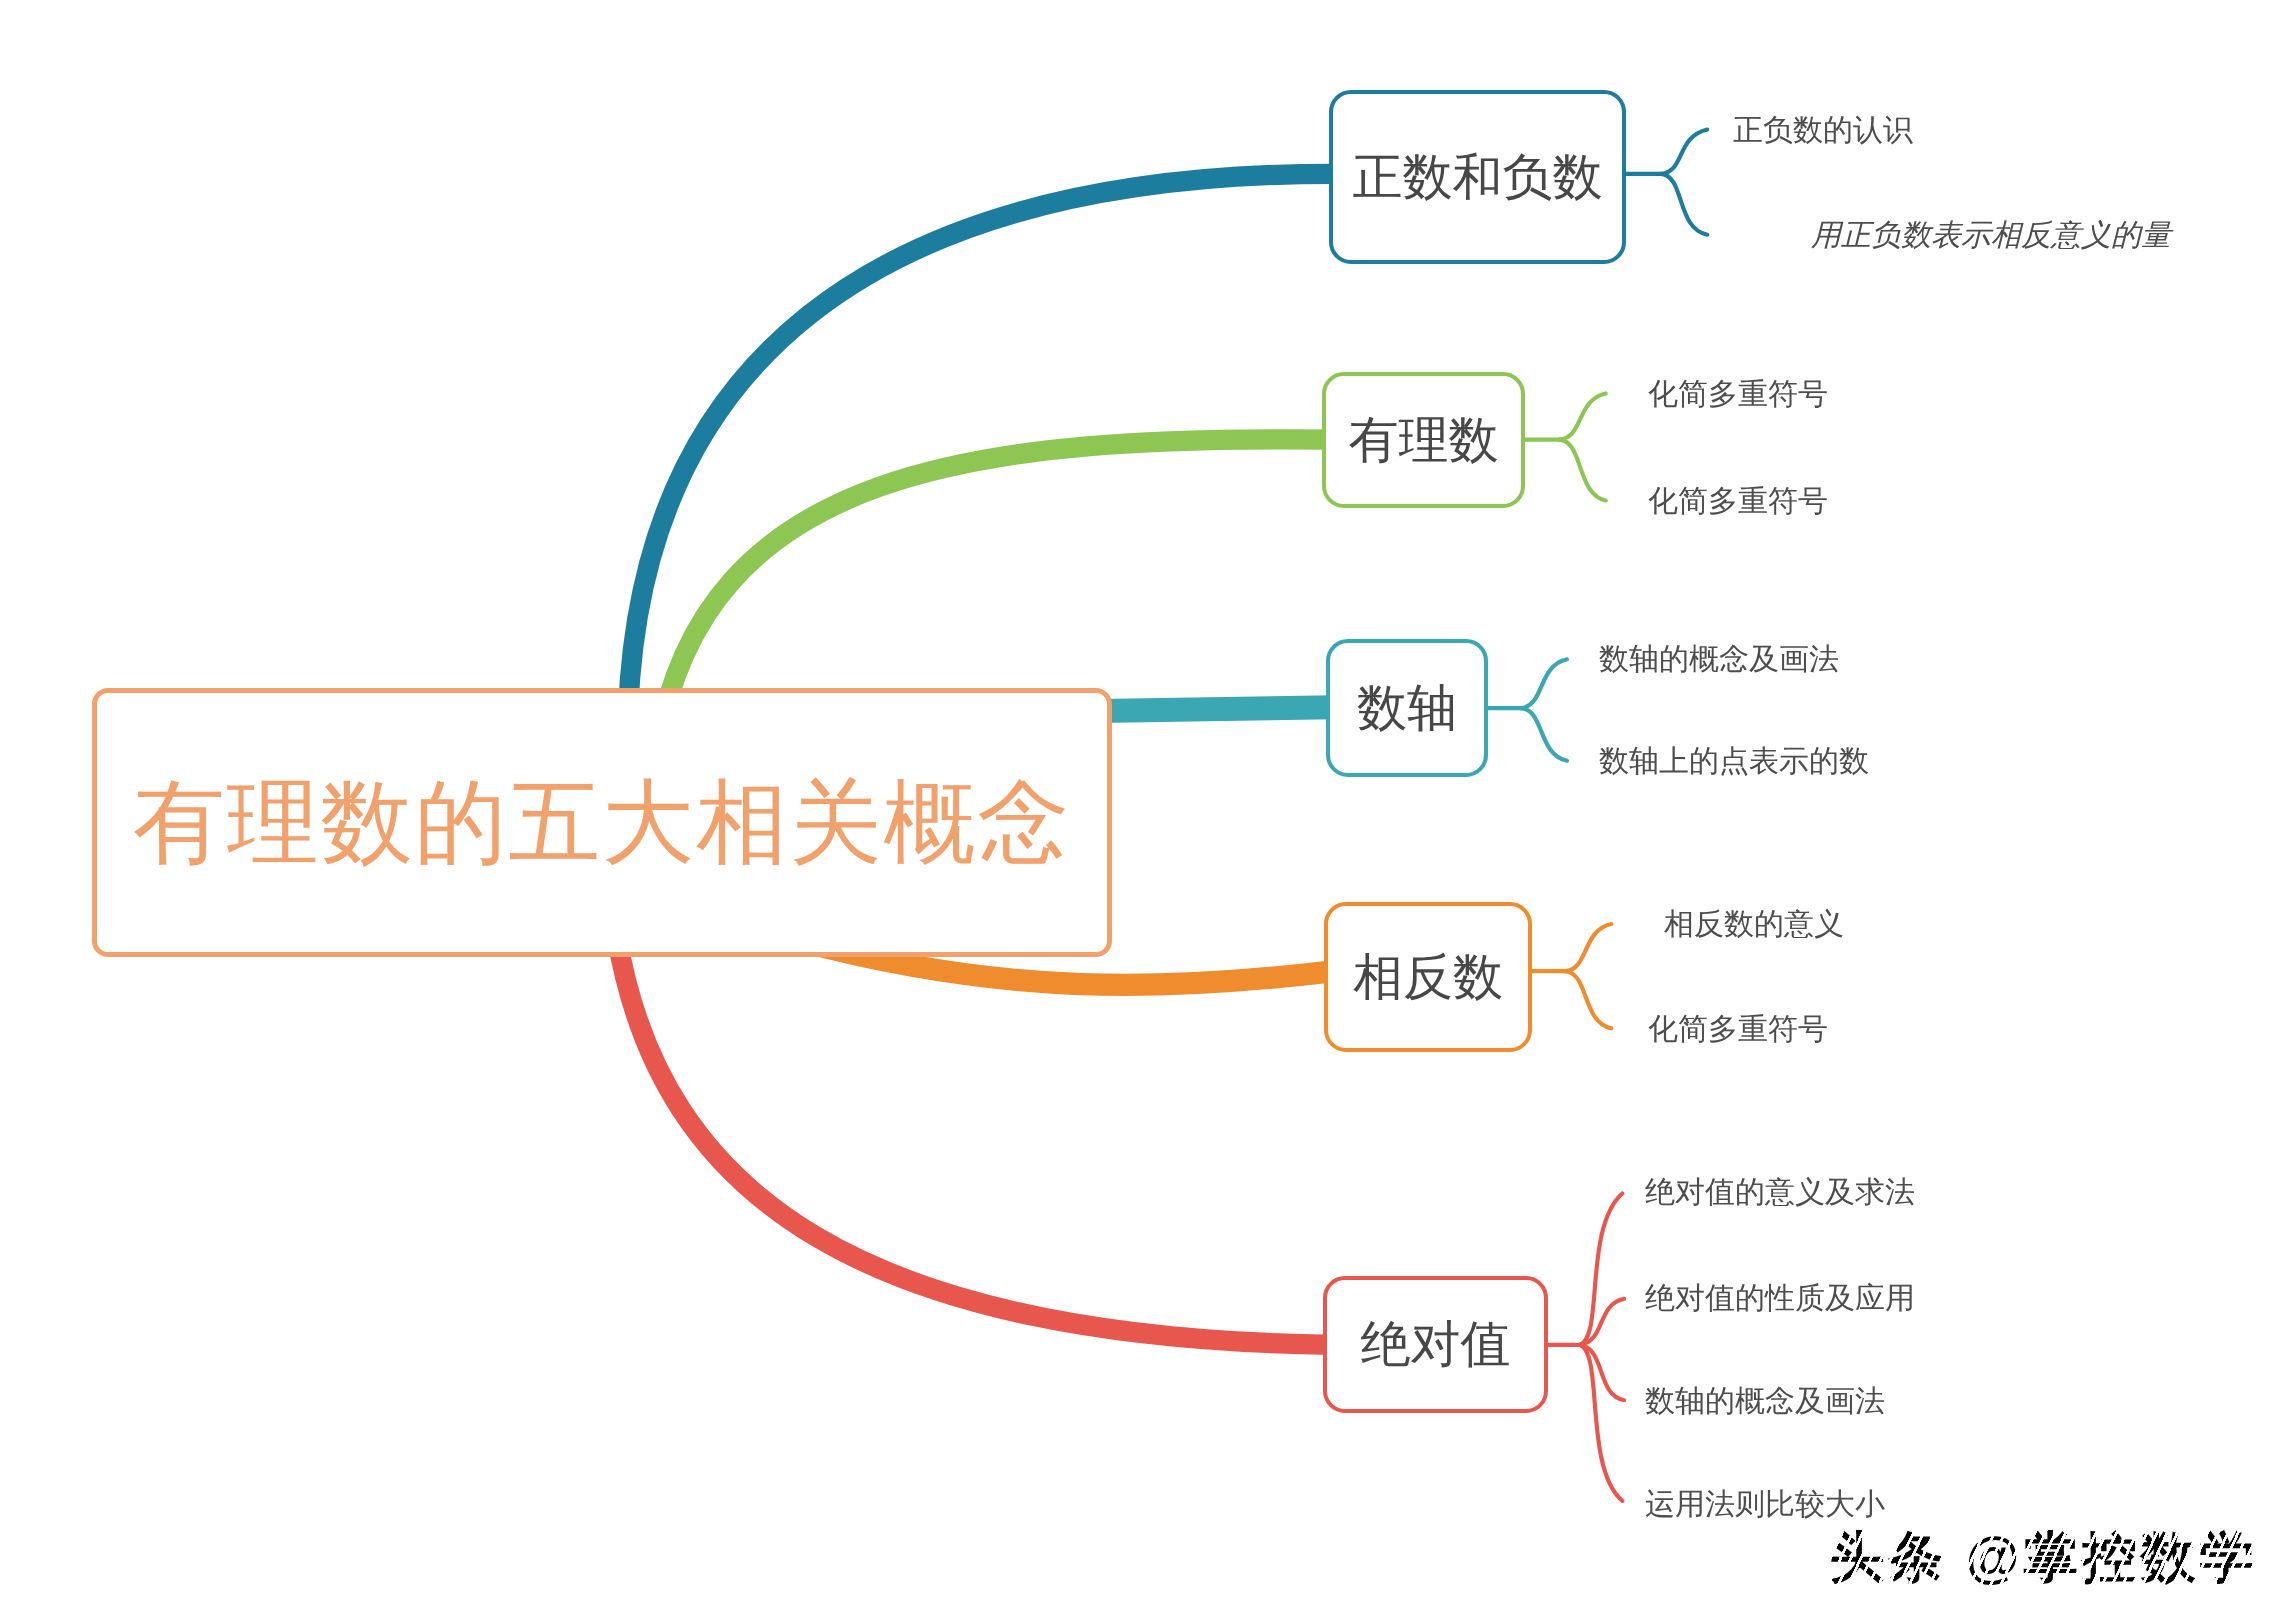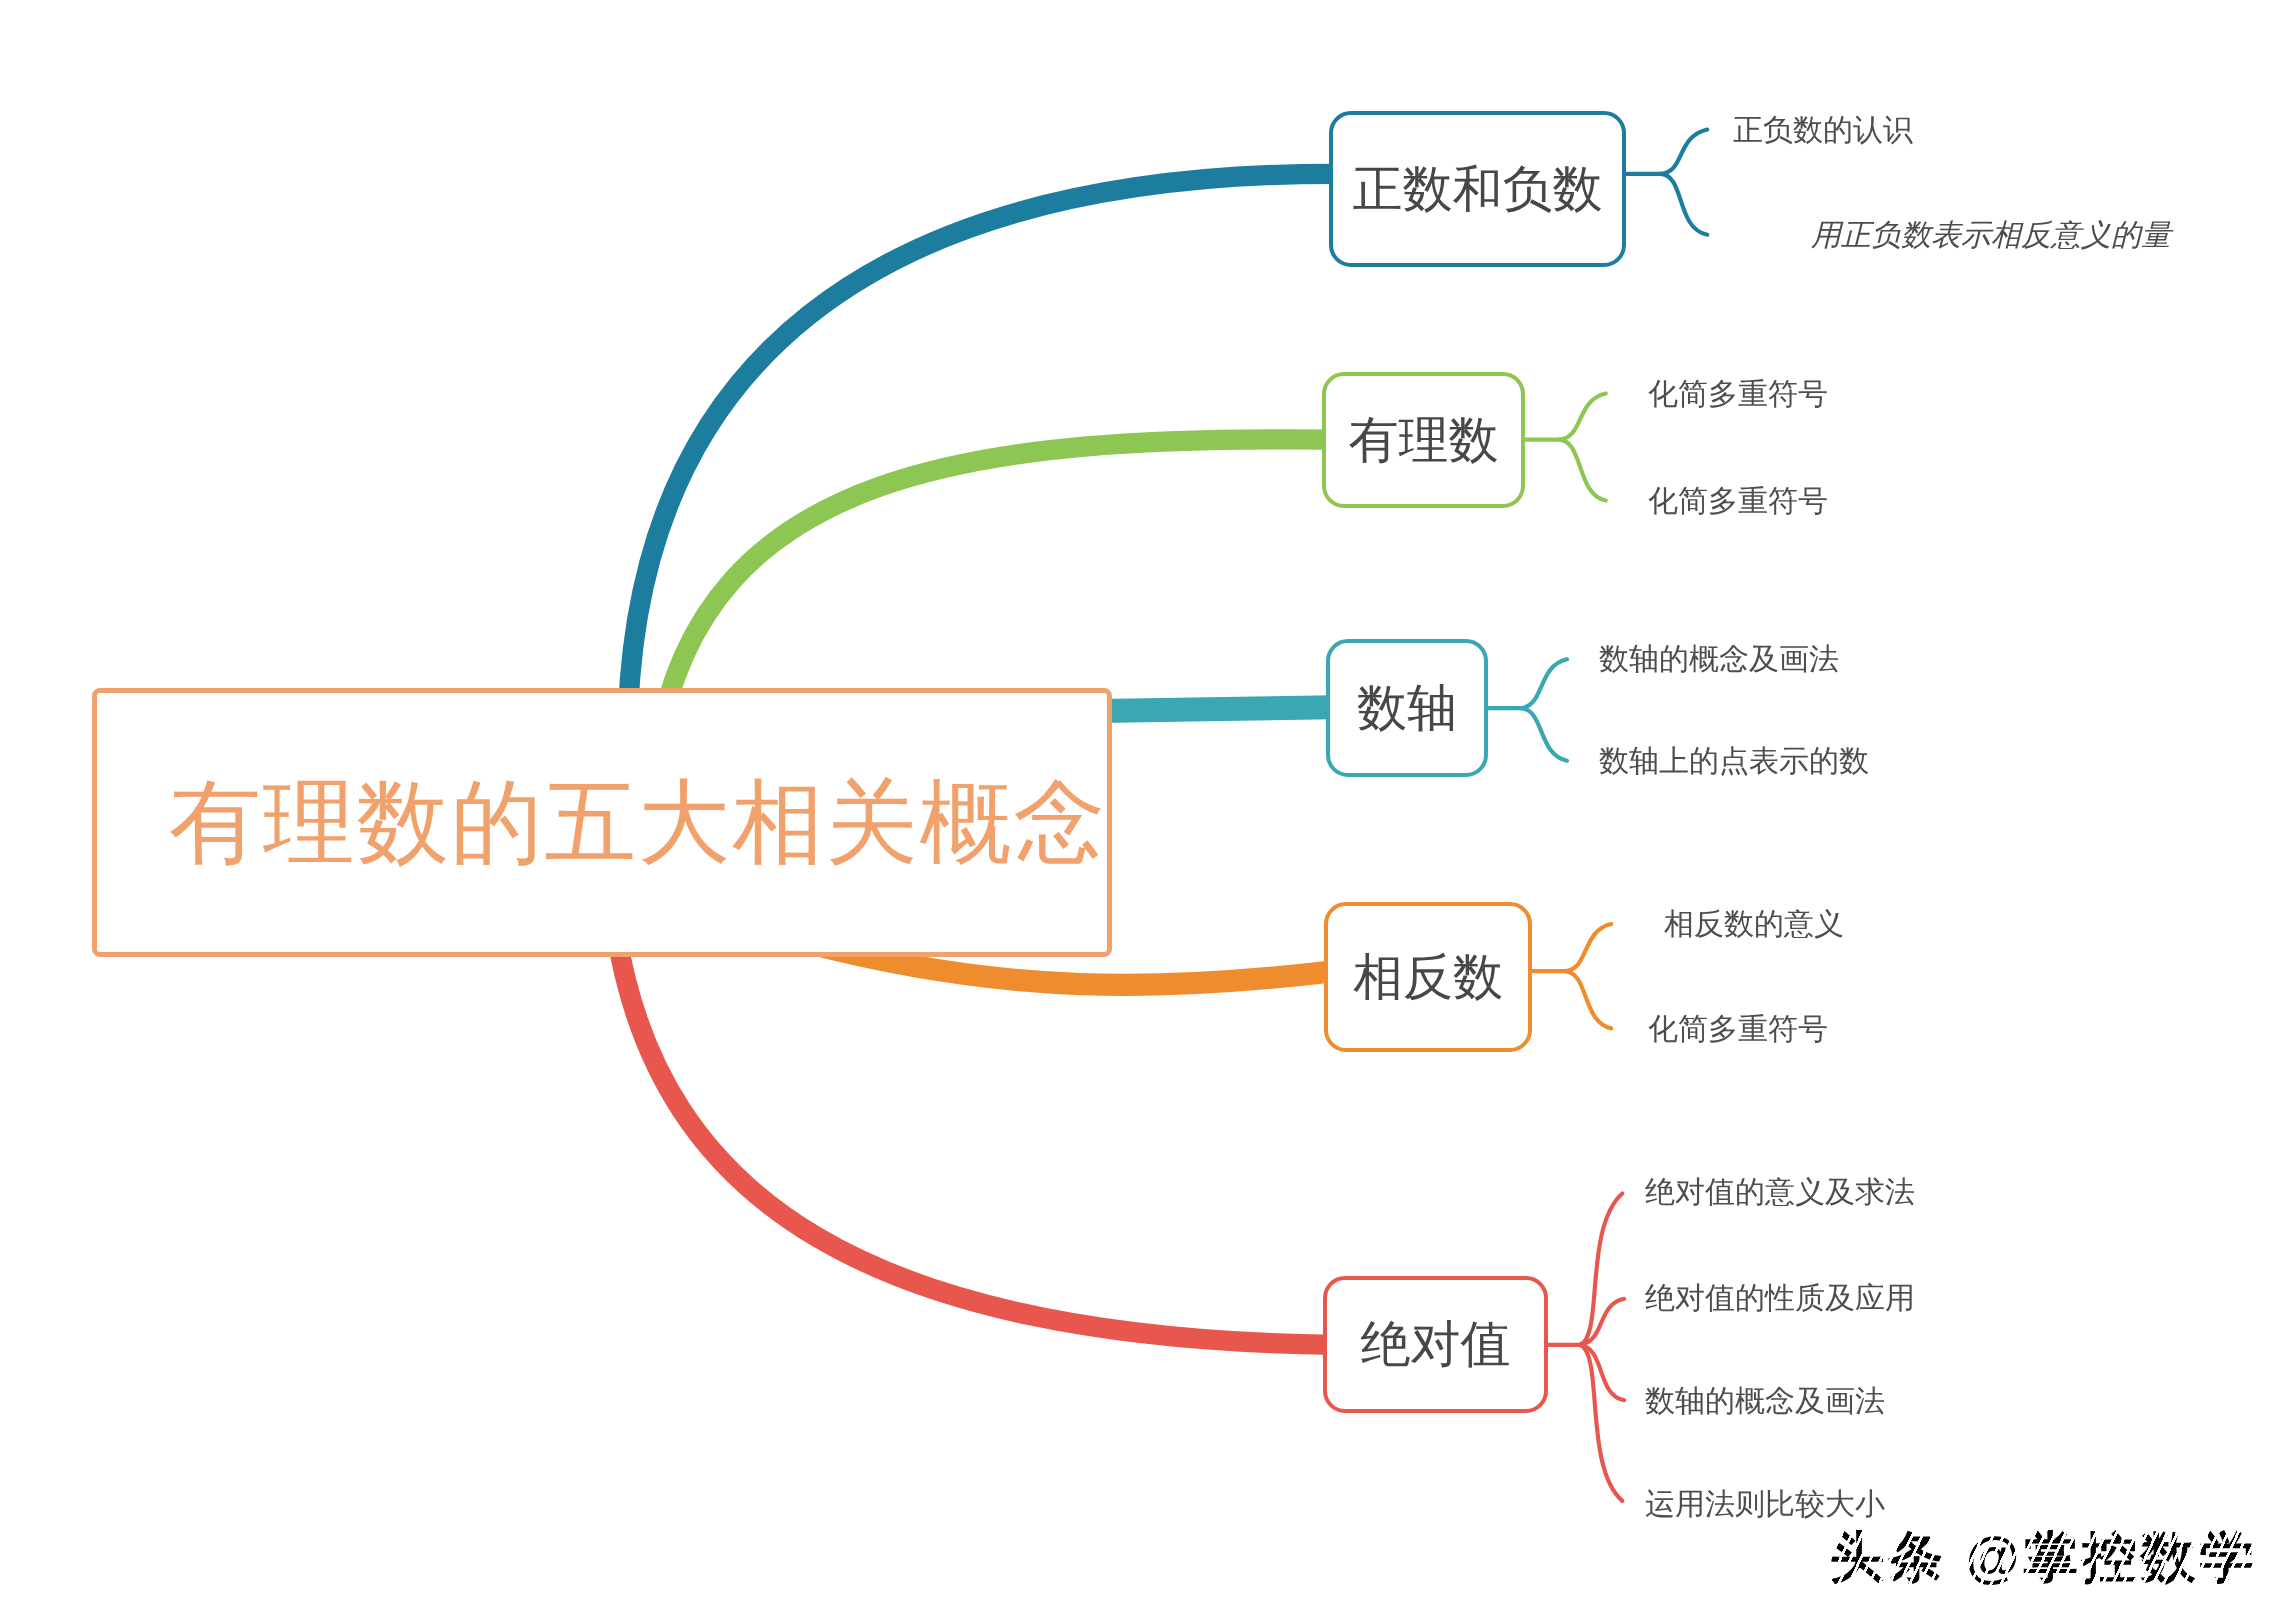--- a/index.html
+++ b/index.html
@@ -14,28 +14,28 @@
   .node{
     position:absolute;
     z-index:2;
     background:#ffffff;
     display:flex;align-items:center;justify-content:center;
     box-sizing:border-box;
     white-space:nowrap;
   }
   .central{
     left:92px;top:688px;width:1020px;height:269px;
-    border:5.5px solid #F0A16C;border-radius:8px;
-    color:#F0A16C;font-size:92px;letter-spacing:1.8px;justify-content:flex-end;
+    border:5.5px solid #F0A16C;border-radius:16px;
+    color:#F0A16C;font-size:92px;letter-spacing:1.8px;
   }
   .topic{
     border-width:4.6px;border-style:solid;border-radius:22px;
     color:#474747;font-size:50px;
   }
-  .t0{left:1329px;top:111px;width:297px;height:156px;border-color:#1D7D9E;}
+  .t0{left:1329px;top:90px;width:297px;height:174px;border-color:#1D7D9E;}
   .t1{left:1322px;top:372px;width:203px;height:136px;border-color:#8DC653;}
   .t2{left:1326px;top:639px;width:162px;height:138px;border-color:#3AA7B2;}
   .t3{left:1324px;top:902px;width:208px;height:150px;border-color:#EE8C2E;}
   .t4{left:1323px;top:1276px;width:225px;height:137px;border-color:#E8574D;}
   .child{
     position:absolute;z-index:2;
     height:57px;line-height:57px;
     color:#4D4D4D;font-size:30px;white-space:nowrap;
   }
   .watermark{

